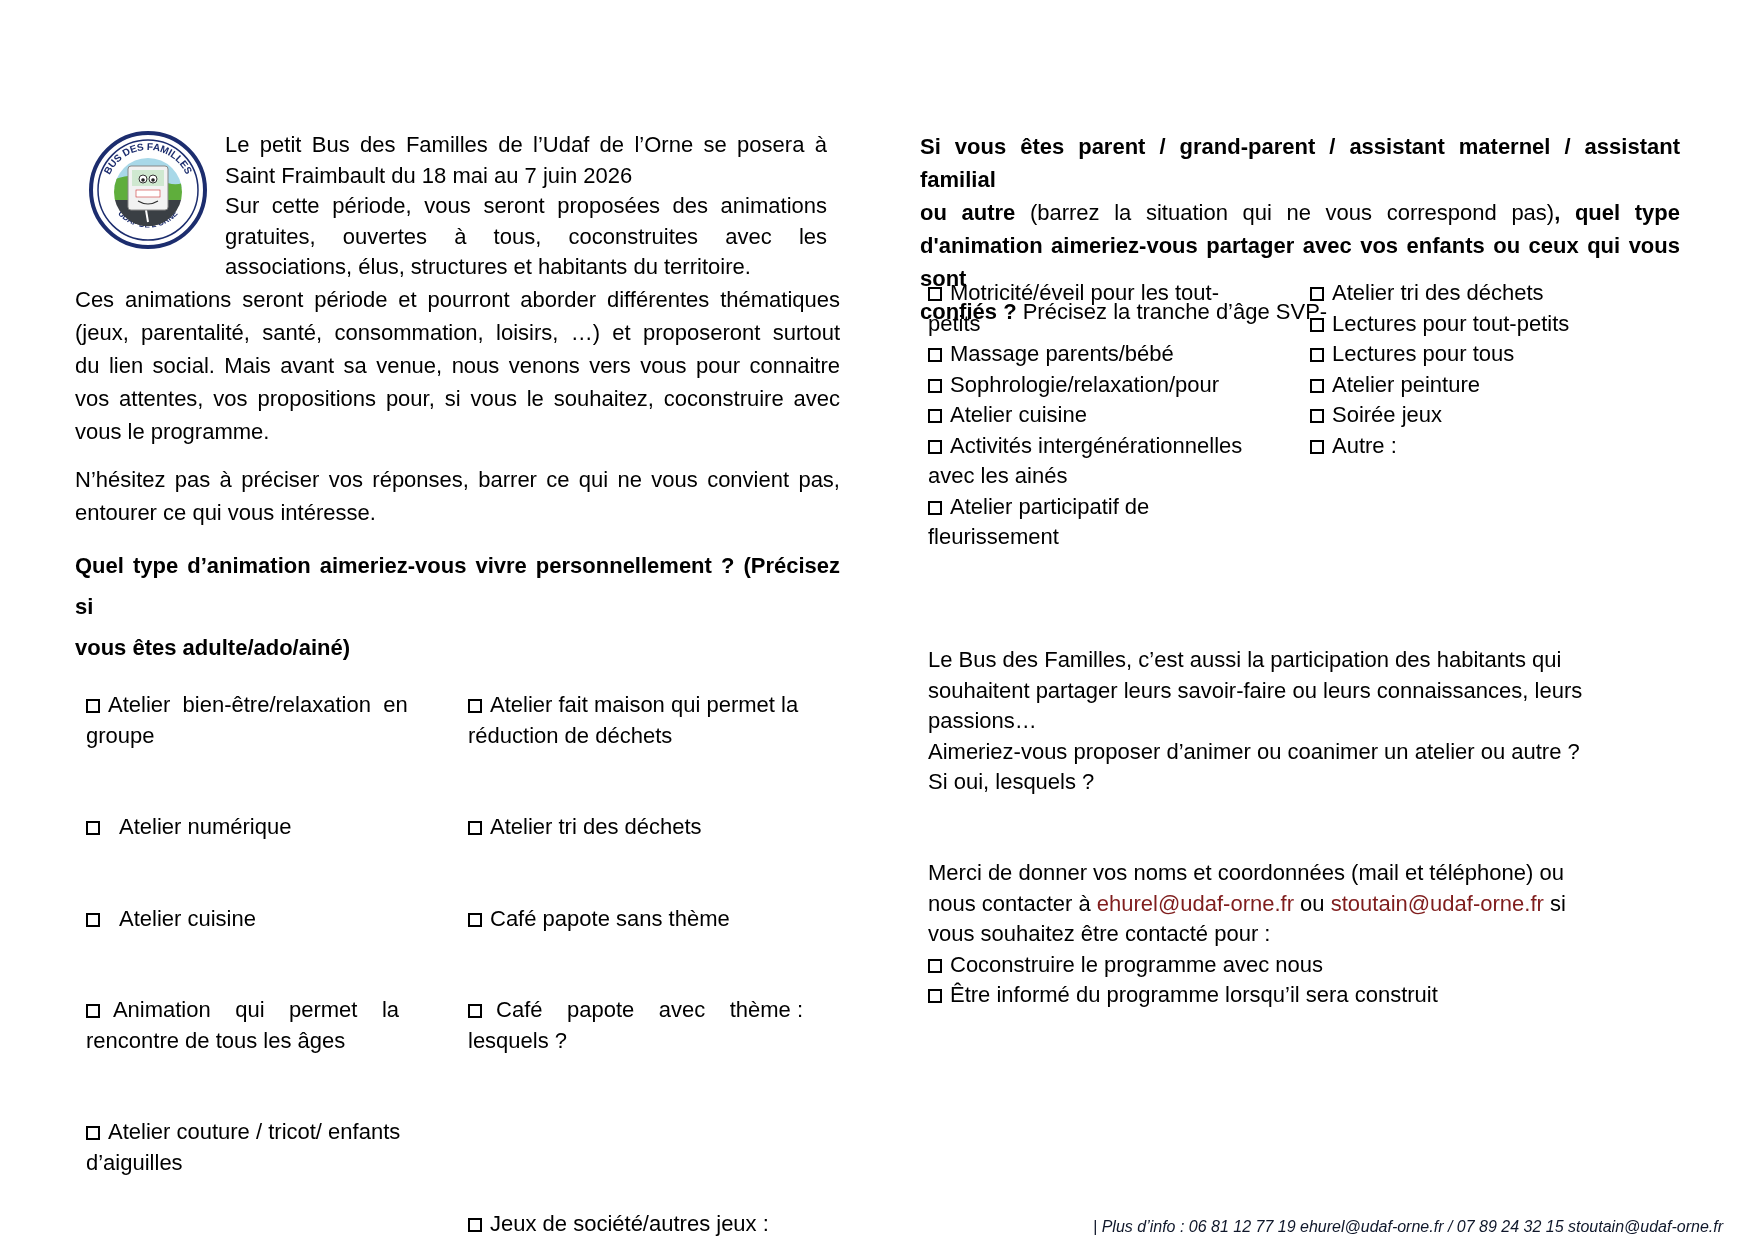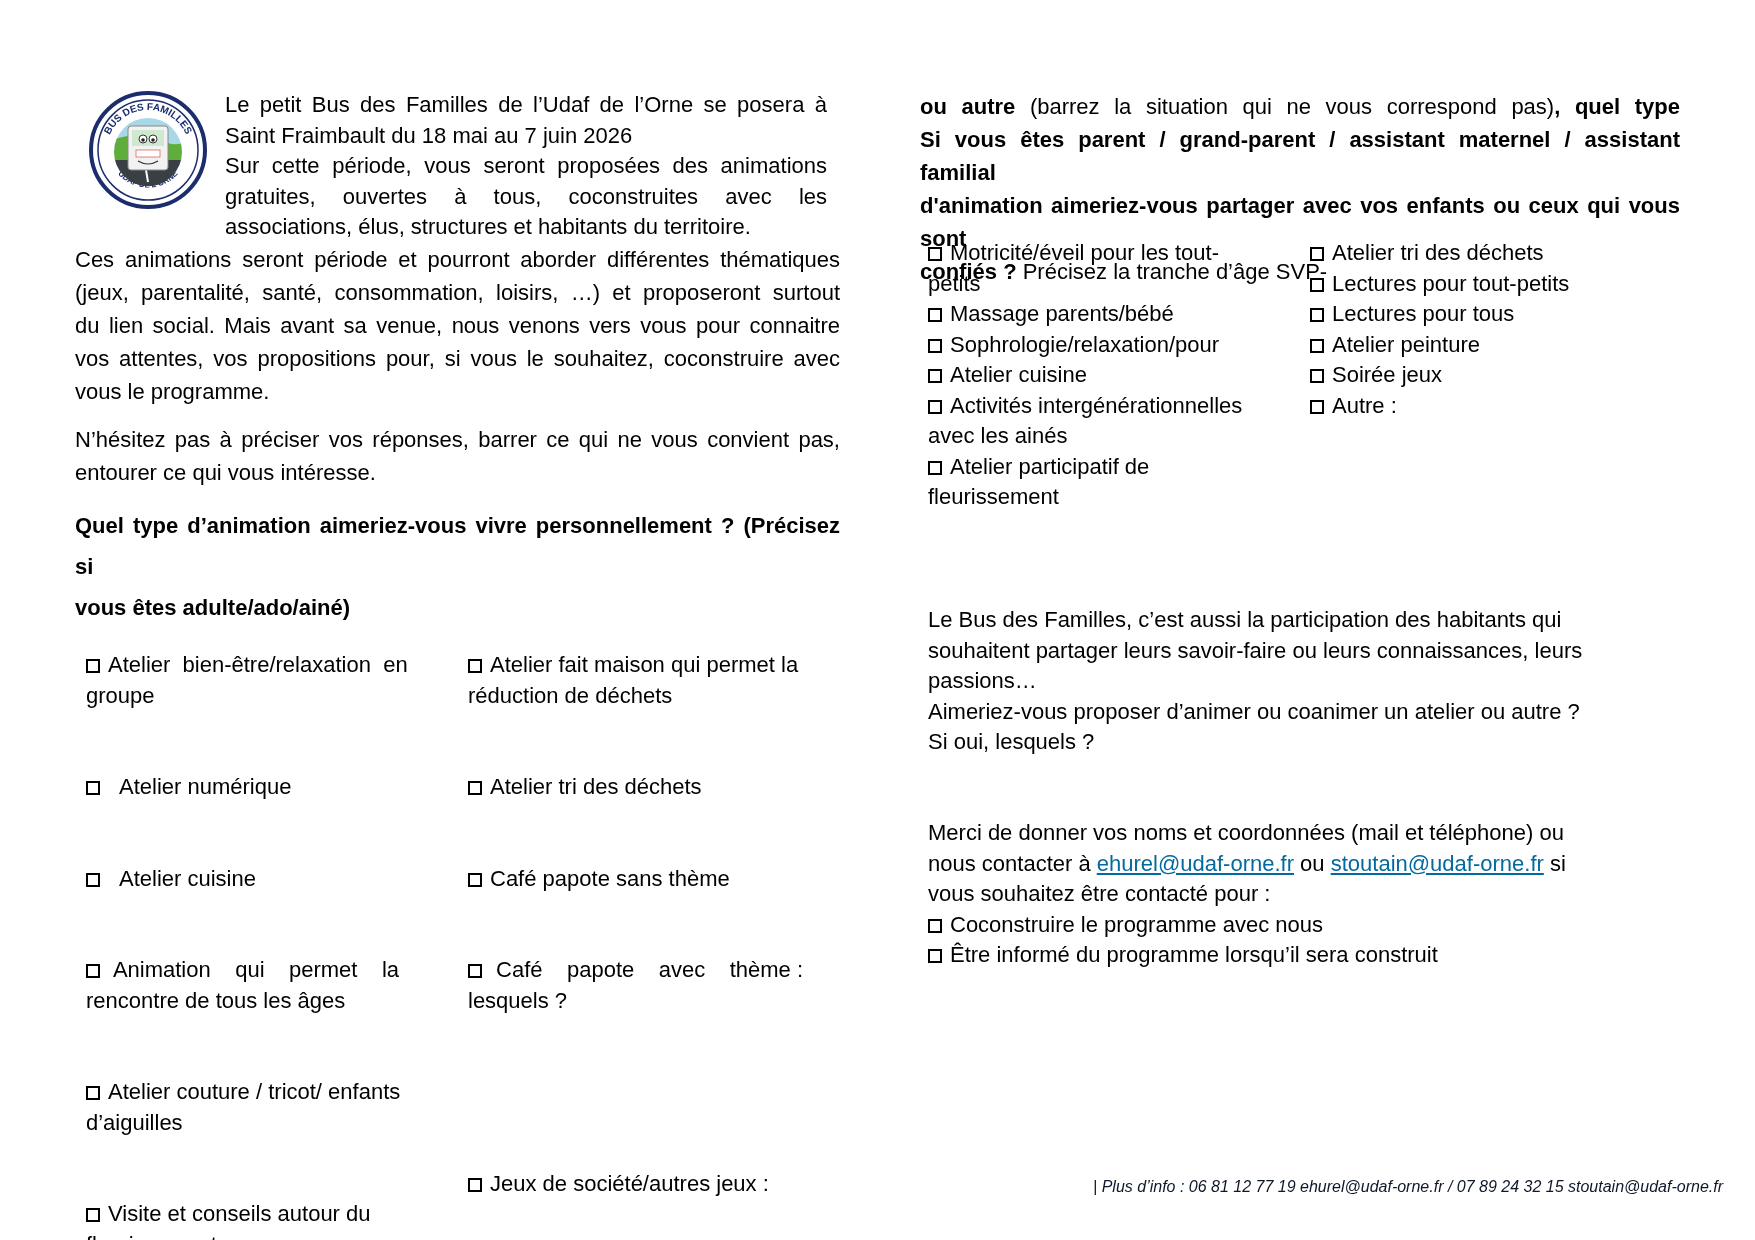--- a/index.html
+++ b/index.html
@@ -1,25 +1,25 @@
 <!DOCTYPE html>
 <html><head>
 <meta charset="utf-8">
 <style>
   html, body { margin:0; padding:0; background:#ffffff; }
   body { width:1755px; height:1240px; position:relative; overflow:hidden;
          font-family:"Liberation Sans", sans-serif; color:#000; font-size:22px; }
-  .abs { position:absolute; }
+  .abs { position:absolute;margin-top:40px; }
   .line { line-height:30.5px; }
   .just { text-align:justify; text-align-last:justify; }
   .box { display:inline-block; width:14px; height:14px; border:2.5px solid #000; margin-right:8px; vertical-align:-1px; box-sizing:border-box; }
   .cb-item { display:block; }
   .bold { font-weight:bold; }
   .italic { }
-  a.mail { color:#0369a1; text-decoration:underline; }
+  a.mail { color:#7f1d1d; }
   .footer { color:#0f172a; font-size:16px;font-style:italic; }
   .logo-wrap { width:120px; height:120px; }
   p { margin:0; }
 </style>
 </head>
 <body>
 
 <div class="abs logo-wrap" style="left:88px; top:90px;">
   <svg width="120" height="120" viewBox="0 0 120 120">
     <circle cx="60" cy="60" r="57" fill="#ffffff" stroke="#1c2d6e" stroke-width="4"></circle>
@@ -97,22 +97,22 @@
   <div class="cb-item"><span class="box"></span><span>Café papote sans thème</span></div>
   <div class="cb-item"><span class="box"></span><span> Café    papote    avec    thème :</span><br><span>lesquels ?</span></div>
   <div style="height:30.5px;"></div>
   <div class="cb-item"><span class="box"></span><span>Jeux de société/autres jeux :</span></div>
   
   
   
 </div>
 
 <div class="abs line" style="left:920px; top:90px; width:760px; line-height:33px;">
+  <p class="just bold">Si vous êtes parent / grand-parent / assistant maternel / assistant familial</p>
   <p class="just"><span class="bold">ou autre</span><span> (barrez la situation qui ne vous correspond pas)</span><span class="bold">, quel type</span></p>
-  <p class="just bold">Si vous êtes parent / grand-parent / assistant maternel / assistant familial</p>
   <p class="just bold">d'animation aimeriez-vous partager avec vos enfants ou ceux qui vous sont</p>
   <p><span class="bold">confiés ?</span><span> Précisez la tranche d’âge SVP-</span></p>
 </div>
 
 <div class="abs" style="left:928px; top:238px; width:370px; line-height:30.5px;">
   <div class="cb-item"><span class="box"></span><span>Motricité/éveil pour les tout-</span><br><span>petits</span></div>
   <div class="cb-item"><span class="box"></span><span>Massage parents/bébé</span></div>
   <div class="cb-item"><span class="box"></span><span>Sophrologie/relaxation/pour</span></div>
   <div class="cb-item"><span class="box"></span><span>Atelier cuisine</span></div>
   <div class="cb-item"><span class="box"></span><span>Activités intergénérationnelles</span><br><span>avec les ainés</span></div>

